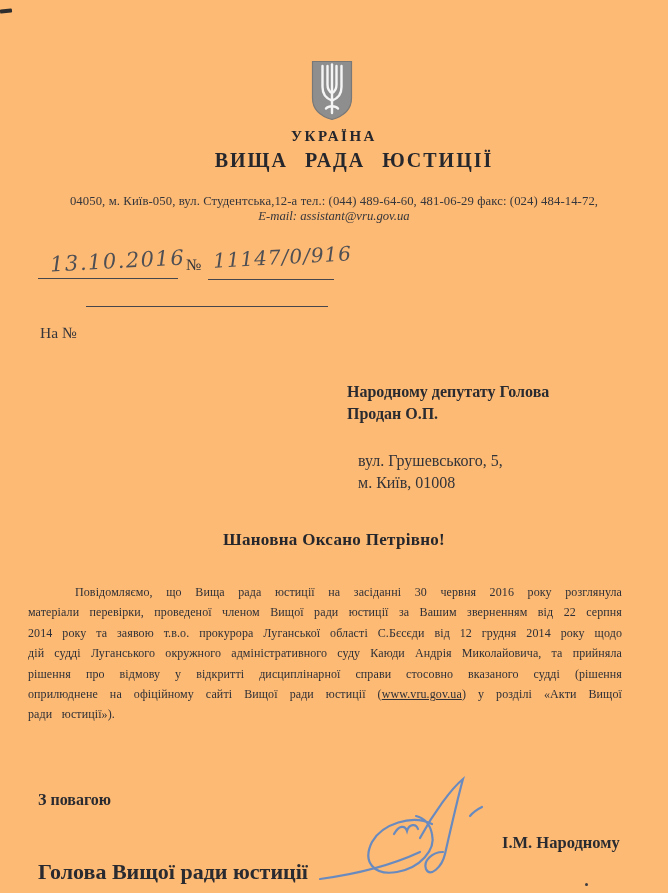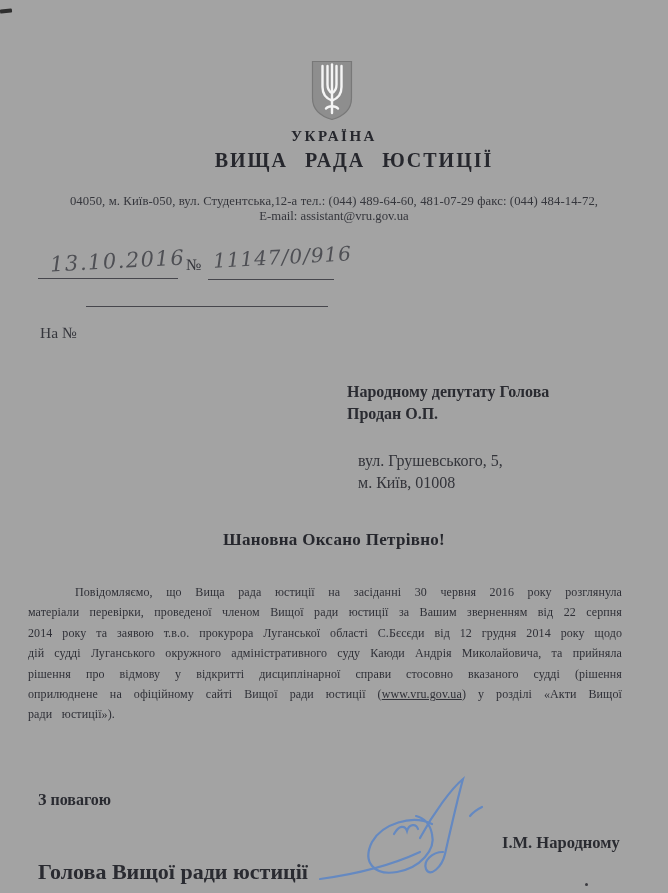--- a/index.html
+++ b/index.html
@@ -1,35 +1,35 @@
 <!DOCTYPE html>
 <html><head>
 <meta charset="utf-8">
 <style>
   html,body{margin:0;padding:0;background:#ffffff;}
   #letter-page{
     position:relative;
     width:668px;height:893px;
-    background:#a3a3a3;
+    background:#fdba74;
     font-family:"Liberation Serif", serif;
     color:#2f3037;
     overflow:hidden;
   }
   .abs{position:absolute;}
   .centered{left:0;width:668px;text-align:center;}
 
   
   .scan-artifact{left:0px;top:9px;width:12px;height:4px;background:#2e2e2e;transform:rotate(-7deg);border-radius:1px;}
 
   
   .coat{left:311px;top:60px;width:42px;height:61px;}
   .country{top:128px;font-size:15px;font-weight:bold;letter-spacing:2.5px;color:#26272d;}
   .org{top:149px;font-size:20px;font-weight:bold;letter-spacing:2px;word-spacing:10px;color:#26272d;padding-left:20px;}
   .addr{top:194px;font-size:12.7px;color:#35363c;letter-spacing:0.1px;}
-  .email{top:209px;font-size:12.7px;color:#35363c;}
+  .email{top:209px;font-size:12.7px;color:#35363c;font-style:italic;}
 
   
   .hand{font-family:"DejaVu Serif", serif;font-style:italic;color:#4e4f54;}
   .ref-date{left:50px;top:249px;font-size:21px;letter-spacing:1.5px;transform:rotate(-3deg);}
   .ref-no-sign{left:186px;top:256px;font-size:16px;color:#35363c;}
   .ref-number{left:213px;top:245px;font-size:20px;letter-spacing:1px;transform:rotate(-3deg);}
   .hline{border-top:1.6px solid #46464c;height:0;}
   .line-date{left:38px;top:278px;width:140px;}
   .line-number{left:208px;top:279px;width:126px;}
   .reply-label{left:40px;top:288px;font-size:15.5px;color:#35363c;margin-top:36px;}
@@ -71,21 +71,21 @@
         <path d="M11.5 6 V27 C11.5 34 15 38.5 21 40.5 C27 38.5 30.5 34 30.5 27 V6"></path>
         <path d="M16.5 6 V24.5 C16.5 29 18 31.5 21 33 C24 31.5 25.5 29 25.5 24.5 V6"></path>
         <path d="M21 4.5 V41"></path>
         <path d="M21 41 V53"></path>
         <path d="M15 48.5 C17.5 45.5 24.5 45.5 27 48.5"></path>
       </g>
     </svg>
   </div>
   <div class="abs centered country">УКРАЇНА</div>
   <div class="abs centered org">ВИЩА РАДА ЮСТИЦІЇ</div>
-  <div class="abs centered addr">04050, м. Київ-050, вул. Студентська,12-а тел.: (044) 489-64-60, 481-07-29  факс: (044) 484-14-72,</div>
+  <div class="abs centered addr">04050, м. Київ-050, вул. Студентська,12-а тел.: (044) 489-64-60, 481-06-29  факс: (024) 484-14-72,</div>
   <div class="abs centered email">E-mail: assistant@vru.gov.ua</div>
 
   <div class="abs hand ref-date">13.10.2016</div>
   <div class="abs hline line-date"></div>
   <div class="abs ref-no-sign">№</div>
   <div class="abs hand ref-number">11147/0/916</div>
   <div class="abs hline line-number"></div>
   <div class="abs reply-label">На №</div>
   <div class="abs hline line-reply"></div>
 

